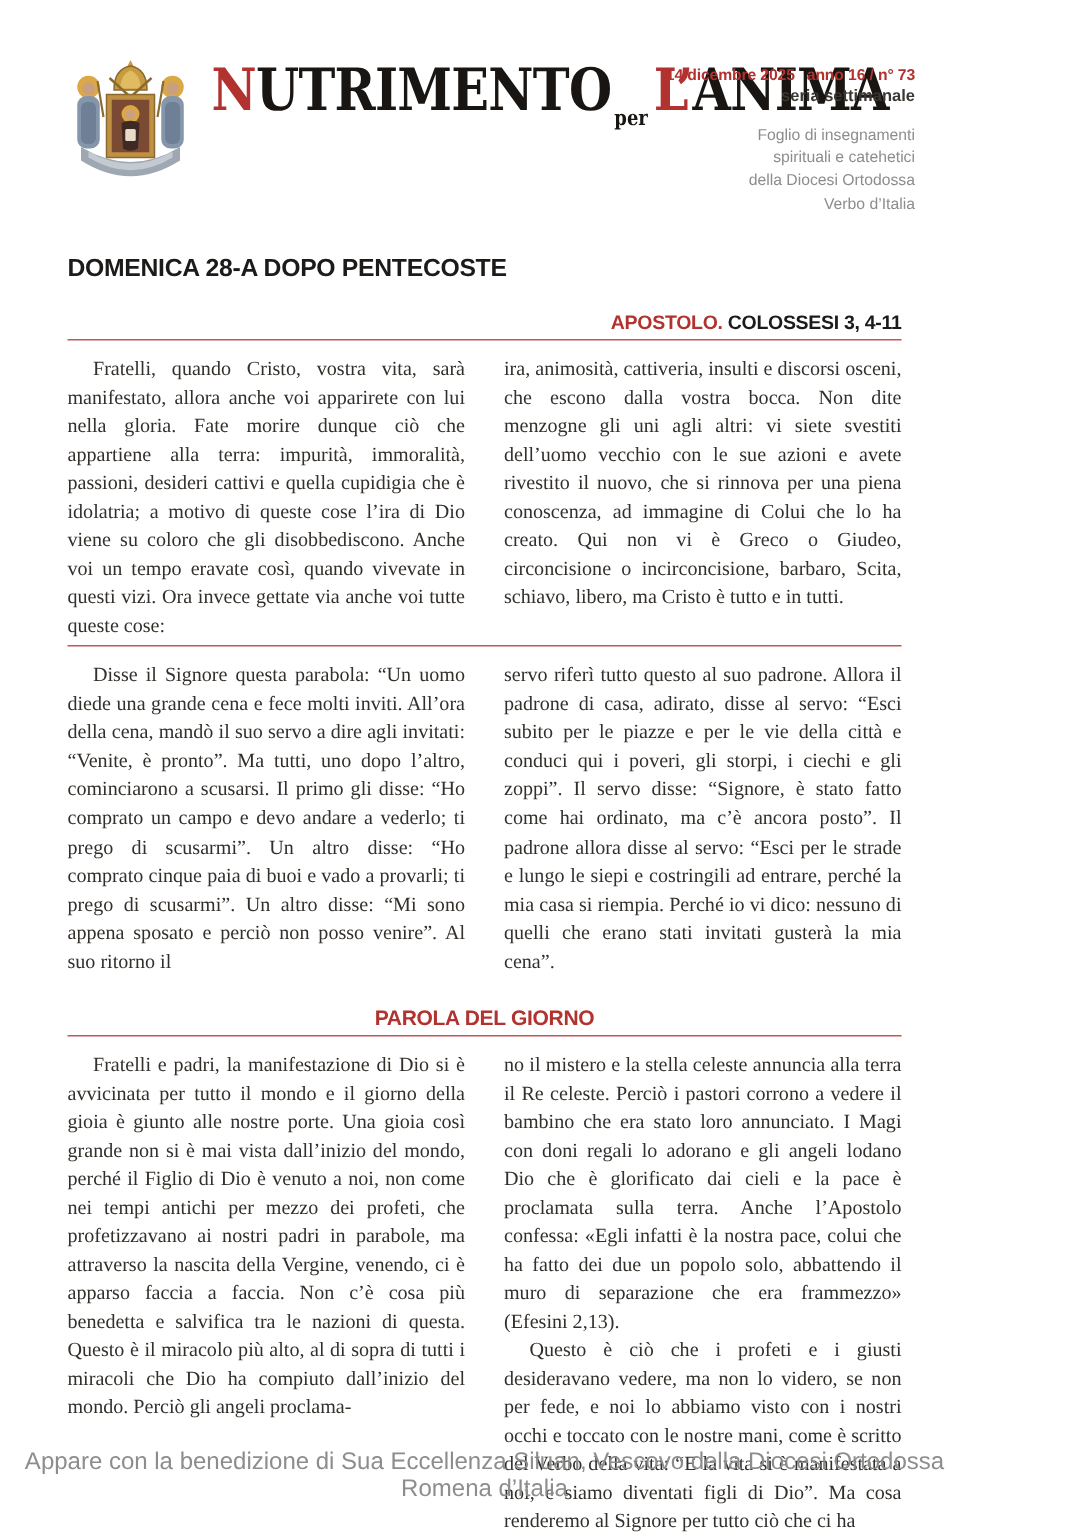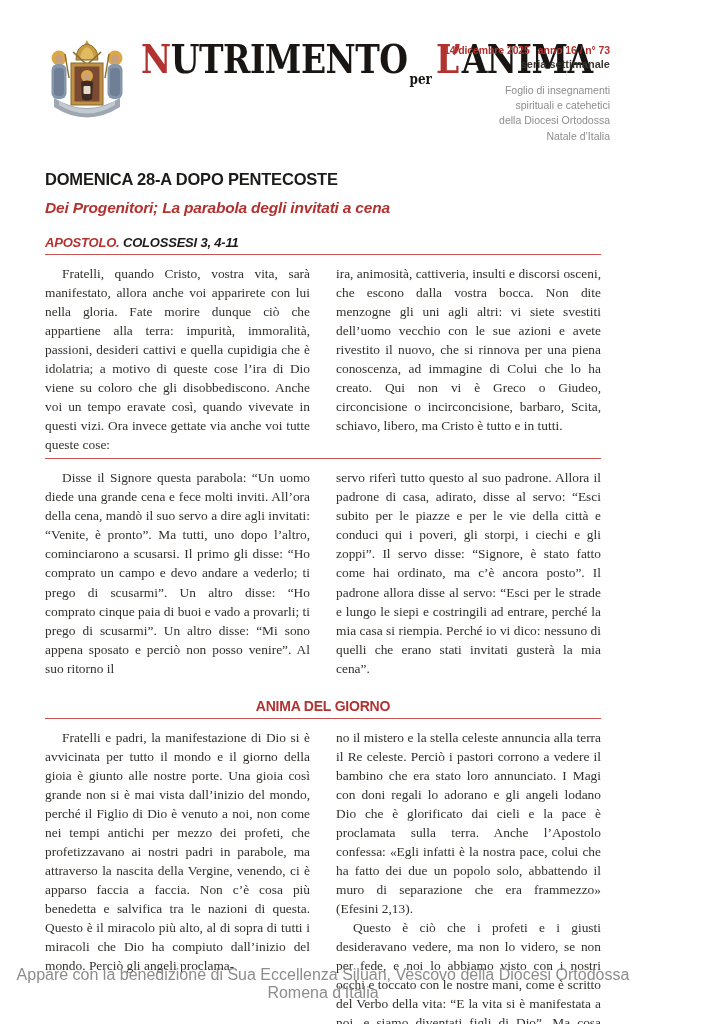--- a/index.html
+++ b/index.html
@@ -25,21 +25,21 @@
   .issue-line1 .sep { display:inline-block; width:8px; }
   .issue-series { color:#3a3733; font-weight:700; font-size:11px; margin-top:2px; }
   .issue-desc { margin-top:13px; color:#8d8d8d; font-size:10.5px; line-height:1.45; }
 
   
   .main { position:absolute; top:170px; left:45px; right:45px; }
   .sunday-title { font-size:16.5px; font-weight:700; color:#1c1b19; letter-spacing:-0.2px; margin:0; }
   .sunday-subtitle { font-size:15.5px; font-weight:700; font-style:italic; color:#b23230; margin:10px 0 0; letter-spacing:-0.2px; }
 
   .section-head { font-size:13px; font-weight:700; letter-spacing:-0.2px; margin-top:18px; }
-  .section-head.right { text-align:left;font-style:italic; }
+  .section-head.right { text-align:right; }
   .section-head .label { color:#b23230; }
   .section-head .ref { color:#1c1b19; }
   .redline { border:none; border-top:1px solid #c65553; margin:4px 0 0; }
 
   .cols { display:flex; gap:26px; margin-top:9px; }
   .col { flex:1; min-width:0; font-family:"Liberation Serif", serif; font-size:13.4px;
          line-height:1.42; text-align:justify; color:#33302c; }
   .col p { margin:0; }
   .col p.indent { text-indent:17px; }
   .col p + p { margin-top:0; }
@@ -91,29 +91,28 @@
       <div class="masthead"><span class="red">N</span><span>UTRIMENTO</span><span class="per">per</span><span class="red">L’</span><span>ANIMA</span></div>
     </div>
 
     <div class="issue">
       <div class="issue-line1"><span>14 dicembre 2025</span><span class="sep"></span><span>anno 16 / n° 73</span></div>
       <div class="issue-series">seria settimanale</div>
       <div class="issue-desc">
         <div>Foglio di insegnamenti</div>
         <div>spirituali e catehetici</div>
         <div>della Diocesi Ortodossa</div>
-        <div>Natale d’Italia</div>
+        <div>Verbo d’Italia</div>
       </div>
     </div>
   </div>
 
   <div class="main">
 
     <h1 class="sunday-title">DOMENICA 28-A DOPO PENTECOSTE</h1>
-    <h2 class="sunday-subtitle">Dei Progenitori; La parabola degli invitati a cena</h2>
 
     <div class="section-head right"><span class="label">APOSTOLO.</span> <span class="ref">COLOSSESI 3, 4-11</span></div>
     <hr class="redline">
     <div class="cols">
       <div class="col">
           <p class="indent">Fratelli, quando Cristo, vostra vita, sarà manifestato, allora anche voi apparirete con lui nella gloria. Fate morire dunque ciò che appartiene alla terra: impurità, immoralità, passioni, desideri cattivi e quella cupidigia che è idolatria; a motivo di queste cose l’ira di Dio viene su coloro che gli disobbediscono. Anche voi un tempo eravate così, quando vivevate in questi vizi. Ora invece gettate via anche voi tutte queste cose:</p>
         </div>
       <div class="col">
           <p>ira, animosità, cattiveria, insulti e discorsi osceni, che escono dalla vostra bocca. Non dite menzogne gli uni agli altri: vi siete svestiti dell’uomo vecchio con le sue azioni e avete rivestito il nuovo, che si rinnova per una piena conoscenza, ad immagine di Colui che lo ha creato. Qui non vi è Greco o Giudeo, circoncisione o incirconcisione, barbaro, Scita, schiavo, libero, ma Cristo è tutto e in tutti.</p>
         </div>
@@ -122,21 +121,21 @@
     <hr class="redline">
     <div class="cols">
       <div class="col">
           <p class="indent">Disse il Signore questa parabola: “Un uomo diede una grande cena e fece molti inviti. All’ora della cena, mandò il suo servo a dire agli invitati: “Venite, è pronto”. Ma tutti, uno dopo l’altro, cominciarono a scusarsi. Il primo gli disse: “Ho comprato un campo e devo andare a vederlo; ti prego di scusarmi”. Un altro disse: “Ho comprato cinque paia di buoi e vado a provarli; ti prego di scusarmi”. Un altro disse: “Mi sono appena sposato e perciò non posso venire”. Al suo ritorno il</p>
         </div>
       <div class="col">
           <p>servo riferì tutto questo al suo padrone. Allora il padrone di casa, adirato, disse al servo: “Esci subito per le piazze e per le vie della città e conduci qui i poveri, gli storpi, i ciechi e gli zoppi”. Il servo disse: “Signore, è stato fatto come hai ordinato, ma c’è ancora posto”. Il padrone allora disse al servo: “Esci per le strade e lungo le siepi e costringili ad entrare, perché la mia casa si riempia. Perché io vi dico: nessuno di quelli che erano stati invitati gusterà la mia cena”.</p>
         </div>
     </div>
 
-    <div class="parola-head">ANIMA DEL GIORNO</div>
+    <div class="parola-head">PAROLA DEL GIORNO</div>
     <hr class="redline">
     <div class="cols">
       <div class="col">
         <p class="indent">Fratelli e padri, la manifestazione di Dio si è avvicinata per tutto il mondo e il giorno della gioia è giunto alle nostre porte. Una gioia così grande non si è mai vista dall’inizio del mondo, perché il Figlio di Dio è venuto a noi, non come nei tempi antichi per mezzo dei profeti, che profetizzavano ai nostri padri in parabole, ma attraverso la nascita della Vergine, venendo, ci è apparso faccia a faccia. Non c’è cosa più benedetta e salvifica tra le nazioni di questa. Questo è il miracolo più alto, al di sopra di tutti i miracoli che Dio ha compiuto dall’inizio del mondo. Perciò gli angeli proclama-</p>
       </div>
       <div class="col">
         <p>no il mistero e la stella celeste annuncia alla terra il Re celeste. Perciò i pastori corrono a vedere il bambino che era stato loro annunciato. I Magi con doni regali lo adorano e gli angeli lodano Dio che è glorificato dai cieli e la pace è proclamata sulla terra. Anche l’Apostolo confessa: «Egli infatti è la nostra pace, colui che ha fatto dei due un popolo solo, abbattendo il muro di separazione che era frammezzo» (Efesini 2,13).</p>
         <p class="indent">Questo è ciò che i profeti e i giusti desideravano vedere, ma non lo videro, se non per fede, e noi lo abbiamo visto con i nostri occhi e toccato con le nostre mani, come è scritto del Verbo della vita: “E la vita si è manifestata a noi, e siamo diventati figli di Dio”. Ma cosa renderemo al Signore per tutto ciò che ci ha</p>
       </div>
     </div>

